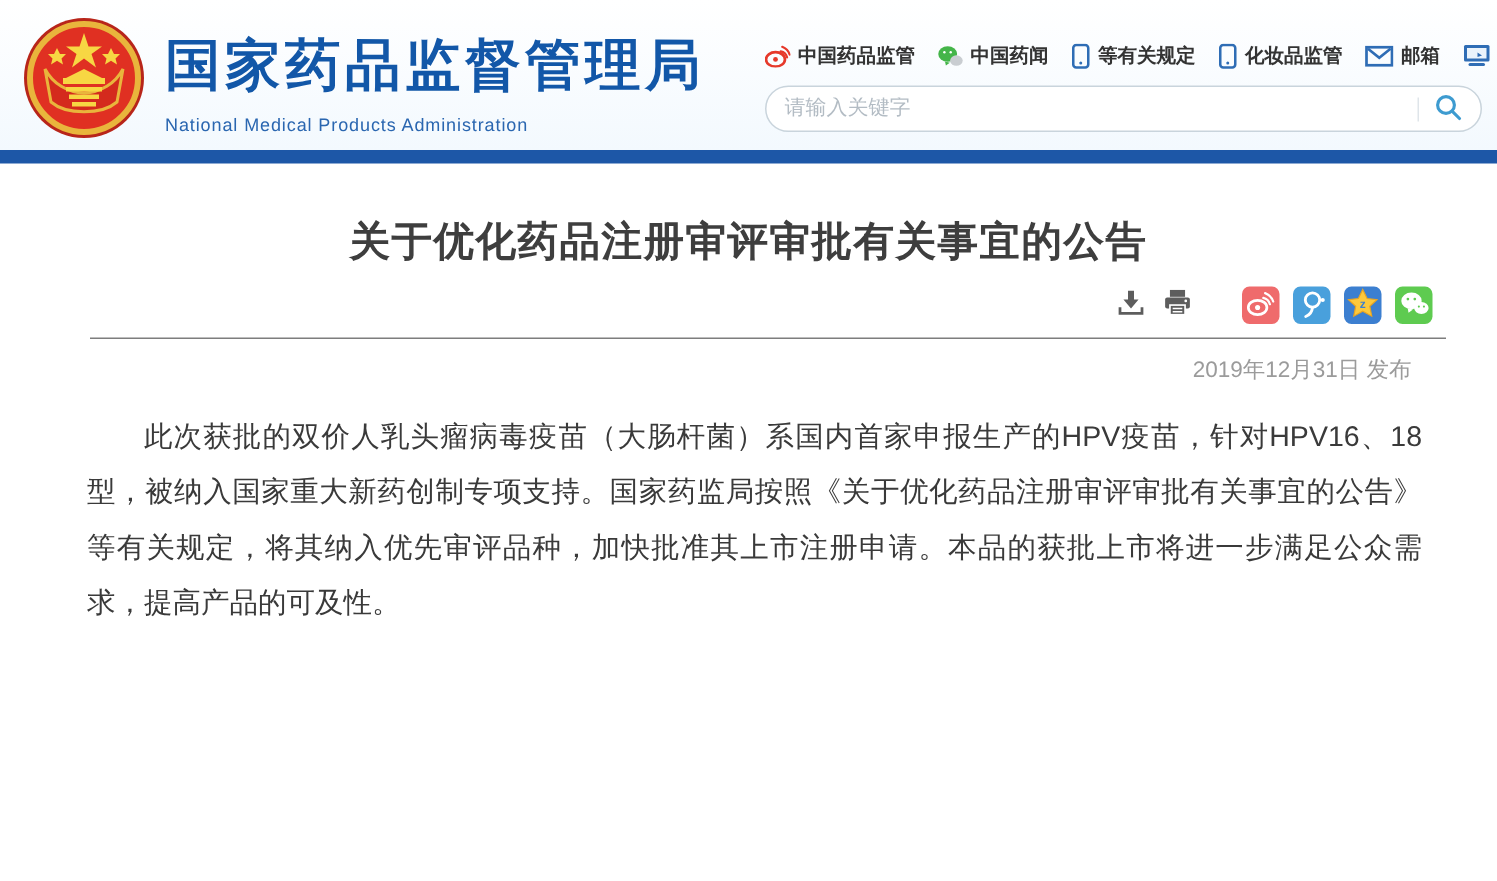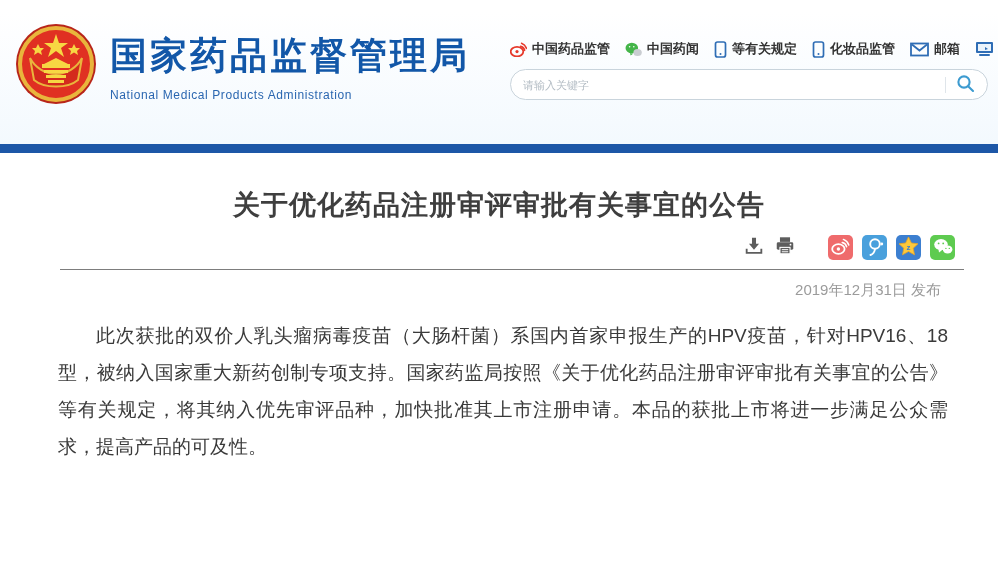--- a/index.html
+++ b/index.html
@@ -1,39 +1,39 @@
 <!DOCTYPE html>
 <html><head>
 <meta charset="utf-8">
 <style>
   * { margin:0; padding:0; box-sizing:border-box; }
   html,body { width:998px; height:587px; overflow:hidden; background:#fff;
               font-family:"Liberation Sans", sans-serif; }
 
   
-  .header { position:relative; height:132px;
-            background:linear-gradient(180deg,#ffffff 0%,#f3f9fe 100%);margin-top:12px; }
+  .header { position:relative; height:100px;
+            background:linear-gradient(180deg,#ffffff 0%,#f3f9fe 100%); }
   .blue-bar { height:9px; background:#1d57a7; }
 
   .brand { position:absolute; left:14px; top:10px; display:flex; align-items:center; }
   .emblem { width:84px; height:88px; flex:0 0 auto; }
   .brand-text { margin-left:12px; }
   .brand-zh { font-size:37px; font-weight:bold; color:#1257a8; letter-spacing:3px; white-space:nowrap; }
   .brand-en { font-size:12px; color:#2a66b0; letter-spacing:0.6px; margin-top:7px; white-space:nowrap; }
 
   .header-right { position:absolute; top:28px; right:0; width:488px; }
   .nav-row { display:flex; align-items:center; gap:15px; font-size:13px; color:#333;
              white-space:nowrap; overflow:hidden;font-weight:bold; }
   .nav-item { display:flex; align-items:center; gap:5px; cursor:pointer; flex:0 0 auto; }
   .nav-item svg { display:block; }
 
   .search-pill { margin-top:11px; width:478px; height:31px; background:#fff;
                  border:1px solid #c9d4dc; border-radius:17px;
                  display:flex; align-items:center; padding:0 12px; }
-  .search-input { flex:1; border:none; outline:none; font-size:11px; color:#444;
+  .search-input { flex:1; border:none; outline:none; font-size:14px; color:#444;
                   background:transparent; font-family:Liberation Serif, serif; }
   .search-input::placeholder { color:#b3bcc4; }
   .search-divider { width:1px; height:16px; background:#dfe5ea; margin:0 10px; }
   .search-btn { background:none; border:none; cursor:pointer; padding:0; display:flex; }
 
   
   .article-title { margin-top:34px; text-align:center; font-size:27px; font-weight:bold;
                    color:#3e3e3e; letter-spacing:1px; }
 
   .tools { display:flex; justify-content:flex-end; align-items:center; gap:9px;

